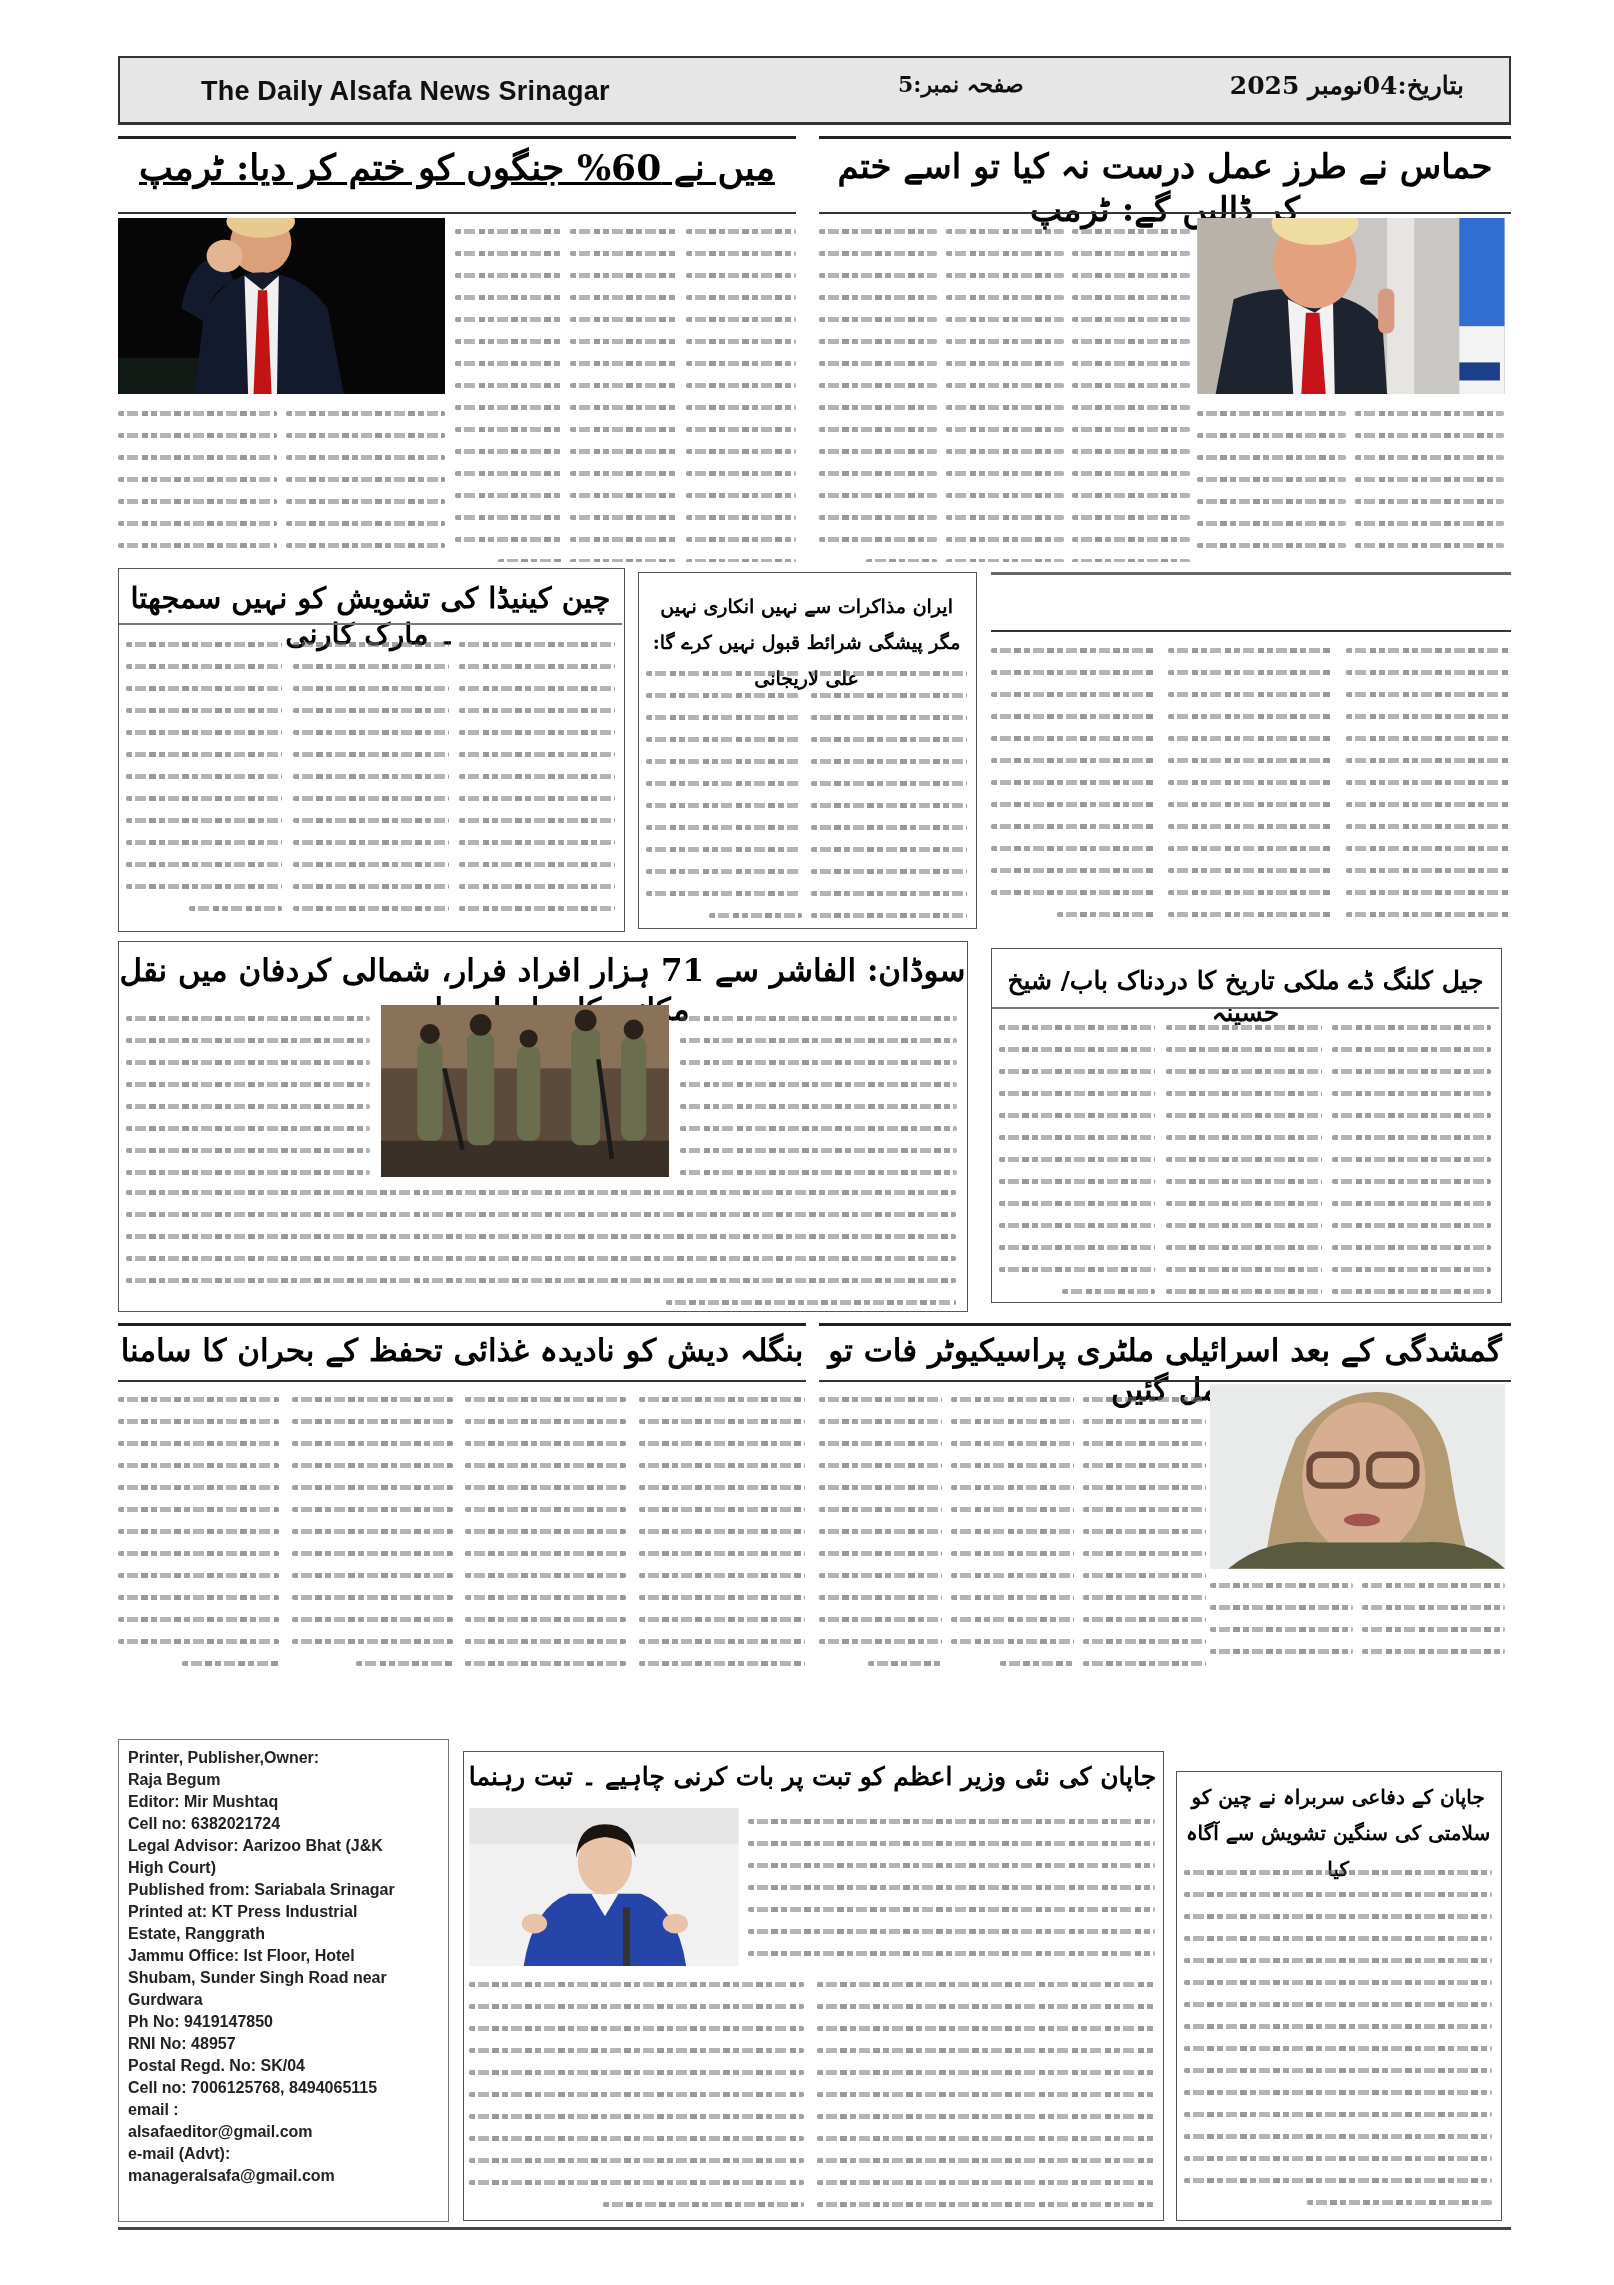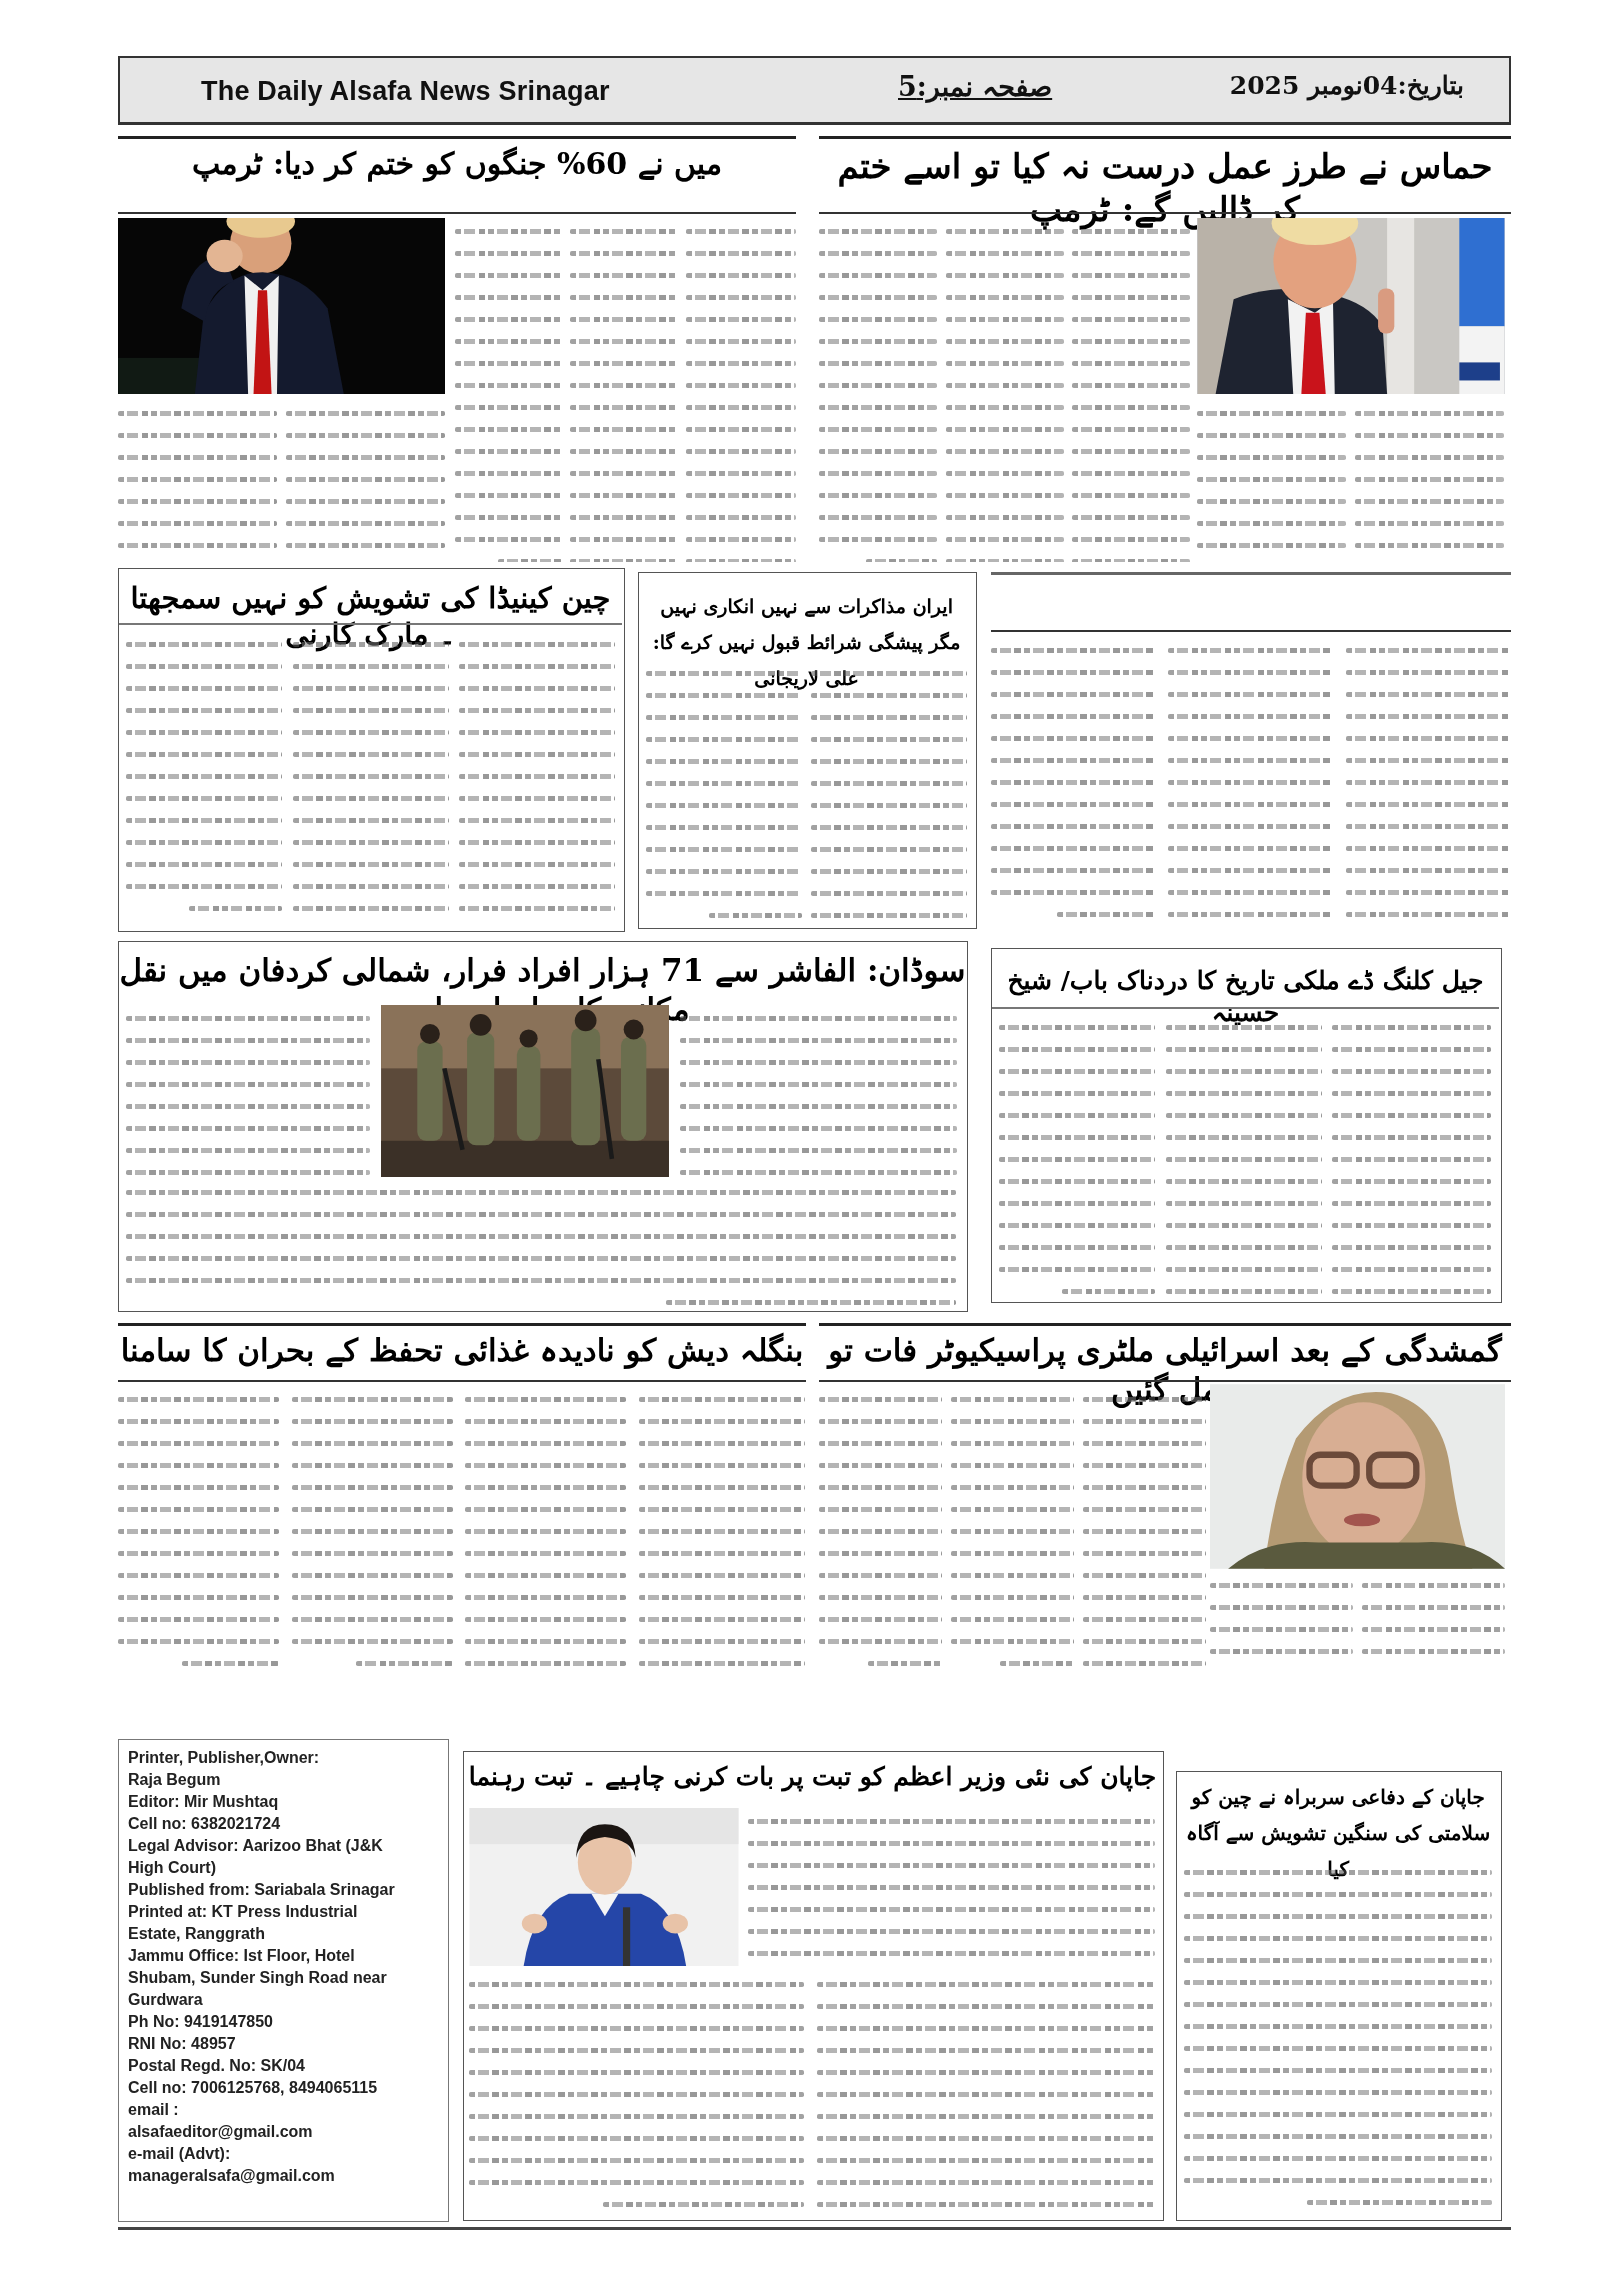--- a/index.html
+++ b/index.html
@@ -7,21 +7,21 @@
   body { position: relative; font-family: "DejaVu Sans", sans-serif; color: #111; }
 
   .abs { position: absolute; }
 
   
   .masthead {
     left: 118px; top: 56px; width: 1393px; height: 69px;
     background: #e6e6e6; border: 2.7px solid #333; border-bottom-width: 3.6px; text-align: center;
   }
   .mast-title { left: 81px; top: 18px; font-family: "Liberation Sans", sans-serif; font-weight: bold; font-size: 27px; letter-spacing: 0.2px; color: #111; }
-  .mast-page { left: 778px; top: 12.7px; font-family: "DejaVu Serif", serif; font-size: 27px; font-weight: bold; direction: rtl; text-decoration: underline; }
+  .mast-page { left: 778px; top: 12.7px; font-family: "DejaVu Serif", serif; font-size: 22px; font-weight: bold; direction: rtl; }
   .mast-date { right: 45px; top: 12.7px; font-family: "DejaVu Serif", serif; font-size: 25px; font-weight: bold; direction: rtl; }
 
   .rule { background: #222; height: 2.7px; }
   .rule-thin { background: #333; height: 1.8px; }
 
   .headline {
     font-family: "DejaVu Serif", serif; font-weight: bold; direction: rtl;
     text-align: center; color: #000; line-height: 1.25;
   }
 
@@ -53,21 +53,21 @@
 <div class="abs masthead">
   <div class="abs mast-title">The Daily Alsafa News Srinagar</div>
   <div class="abs mast-page">صفحہ نمبر:5</div>
   <div class="abs mast-date">بتاریخ:04نومبر 2025</div>
 </div>
 
 <div class="abs rule" style="left:118px; top:136px; width:678px;"></div>
 <div class="abs rule" style="left:819px; top:136px; width:692px;"></div>
 
 <section class="abs" style="left:118px; top:138px; width:678px; height:425px;">
-  <h2 class="abs headline" style="left:0; top:7.2px; width:678px; font-size:30px;">میں نے 60% جنگوں کو ختم کر دیا: ٹرمپ</h2>
+  <h2 class="abs headline" style="left:0; top:7.2px; width:678px; font-size:36px;text-decoration:underline;">میں نے 60% جنگوں کو ختم کر دیا: ٹرمپ</h2>
   <div class="abs rule-thin" style="left:0; top:74px; width:678px;"></div>
 
   <div class="abs photo" style="left:0; top:80px; width:327px; height:176px; background:#050505;">
     <svg width="327" height="176" viewBox="0 0 362 195">
       <rect width="362" height="195" fill="#060606"></rect>
       <rect x="0" y="155" width="120" height="40" fill="#111a14"></rect>
       <ellipse cx="158" cy="28" rx="34" ry="34" fill="#d9a07a"></ellipse>
       <ellipse cx="158" cy="4" rx="38" ry="18" fill="#e8c98f"></ellipse>
       <path d="M85 195 L95 105 Q120 60 160 60 Q205 62 232 100 L250 195 Z" fill="#141a2e"></path>
       <path d="M140 64 L160 80 L178 64 L176 195 L144 195 Z" fill="#f0f0f0"></path>

